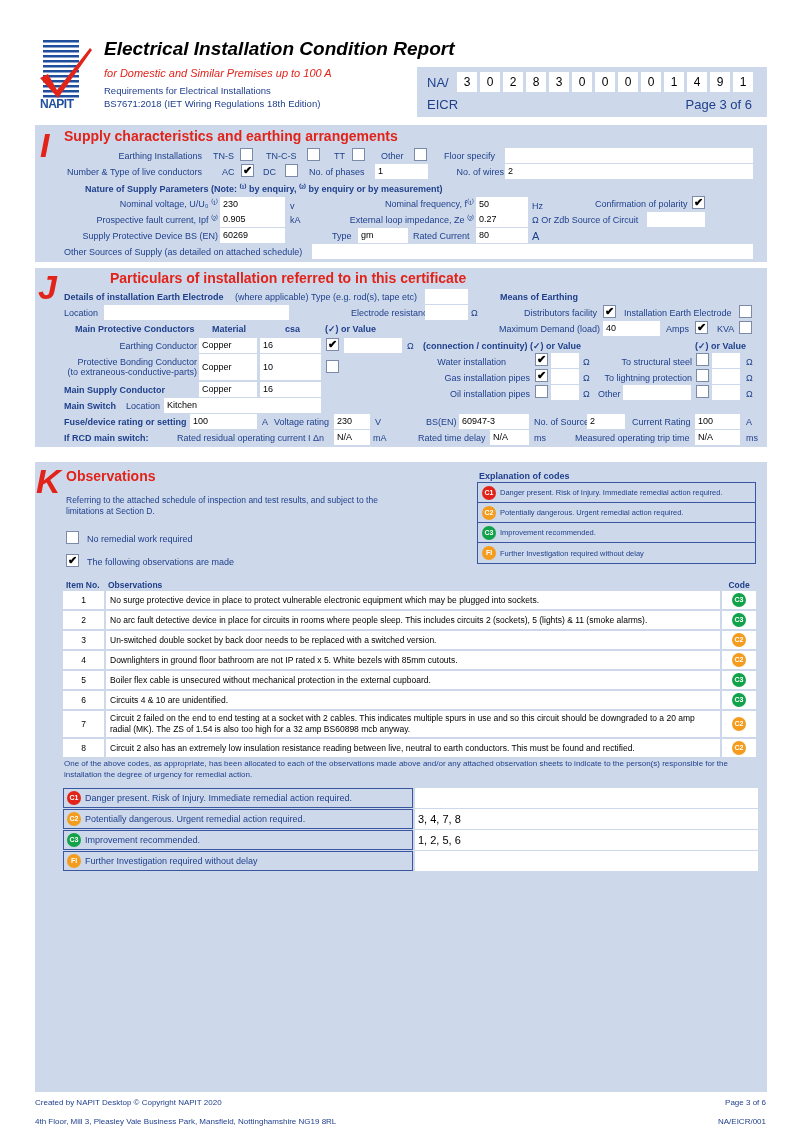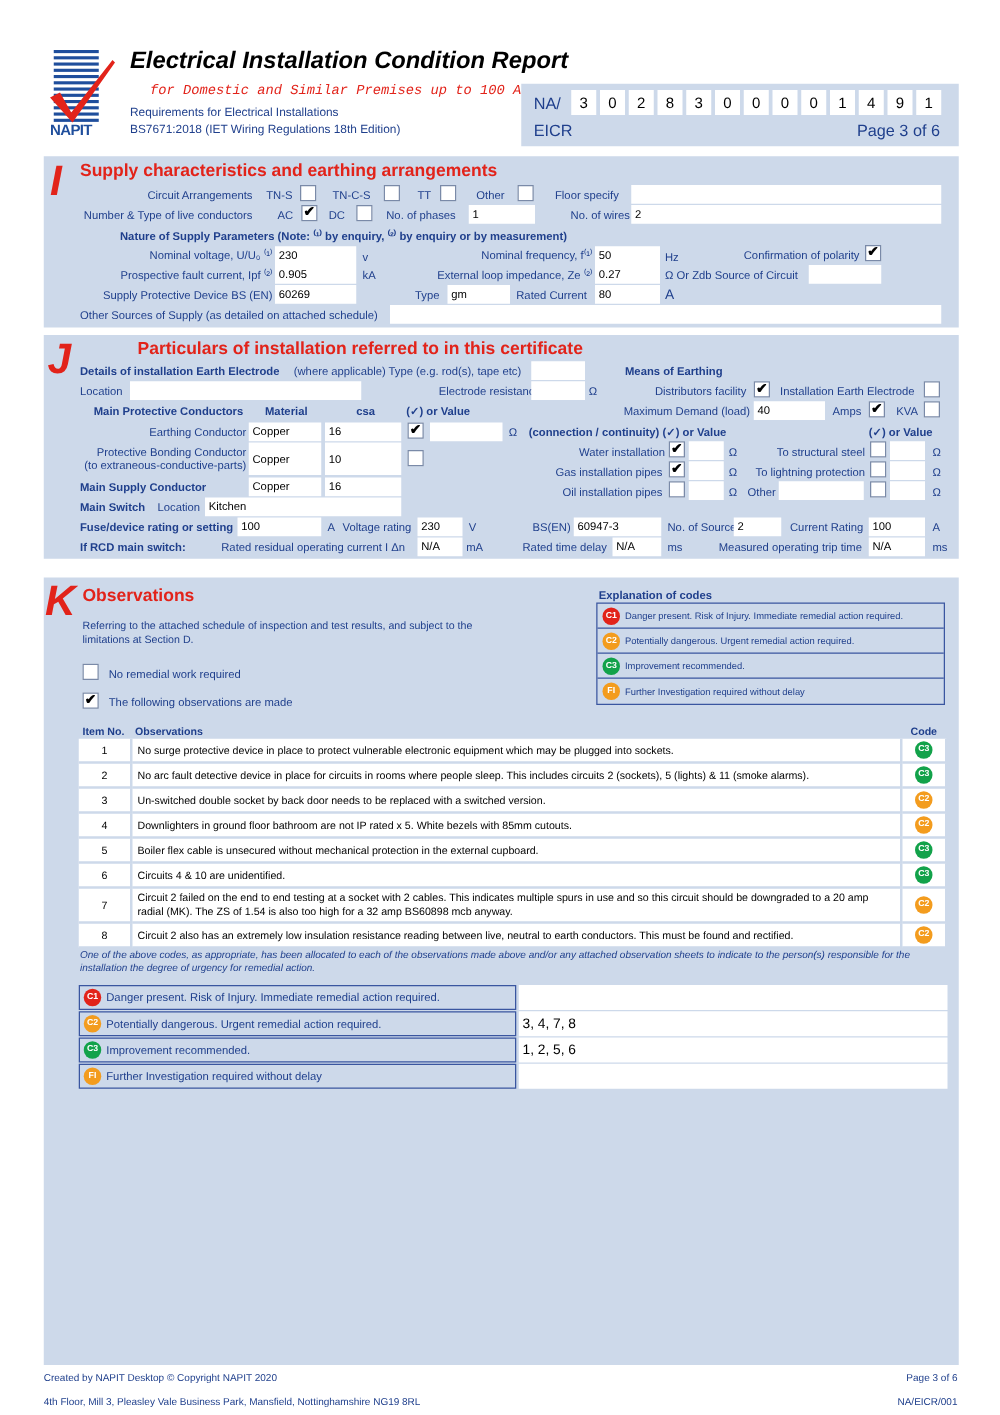--- a/index.html
+++ b/index.html
@@ -51,21 +51,21 @@
         <rect x="5" y="45" width="36" height="2.5"></rect>
       <rect x="5" y="50" width="36" height="2.5"></rect>
         <rect x="5" y="55" width="36" height="2.5"></rect>
     </g>
     <path d="M2 38 L10 34 L19 50 L52 8 L54 10 L20 58 Z" fill="#e2231a"></path>
   </svg>
   <div style="position:absolute;left:2px;top:57px;font-size:12px;font-weight:bold;color:#1f4e9c;letter-spacing:-0.5px;">NAPIT</div>
 </div>
 
 <div class="abs" style="left:104px;top:38px;font-size:19px;font-weight:bold;font-style:italic;color:#000000;white-space:nowrap;">Electrical Installation Condition Report</div>
-<div class="abs" style="left:120px;top:67px;font-size:11px;font-style:italic;color:#e2231a;white-space:nowrap;font-family:Liberation Mono, monospace;">for Domestic and Similar Premises up to 100 A</div>
+<div class="abs" style="left:104px;top:67px;font-size:11px;font-style:italic;color:#e2231a;white-space:nowrap;">for Domestic and Similar Premises up to 100 A</div>
 <div class="abs" style="left:104px;top:85px;font-size:9.5px;color:#1f3f8c;white-space:nowrap;">Requirements for Electrical Installations</div>
 <div class="abs" style="left:104px;top:98px;font-size:9.5px;color:#1f3f8c;white-space:nowrap;">BS7671:2018 (IET Wiring Regulations 18th Edition)</div>
 
 <div class="abs" style="left:417px;top:67px;width:350px;height:50px;background:#cdd9ea;"></div>
 <div class="abs" style="left:427px;top:75px;font-size:13px;color:#1f3f8c;">NA/</div>
 <div class="digit" style="left:457px;">3</div>
 <div class="digit" style="left:480px;">0</div>
 <div class="digit" style="left:503px;">2</div>
 <div class="digit" style="left:526px;">8</div>
 <div class="digit" style="left:549px;">3</div>
@@ -77,21 +77,21 @@
 <div class="digit" style="left:687px;">4</div>
 <div class="digit" style="left:710px;">9</div>
 <div class="digit" style="left:733px;">1</div>
 <div class="abs" style="left:427px;top:97px;font-size:13px;color:#1f3f8c;">EICR</div>
 <div class="abs" style="left:650px;top:97px;width:102px;text-align:right;font-size:13px;color:#1f3f8c;">Page 3 of 6</div>
 
 <div class="panel" style="top:125px;height:137px;"></div>
 <div class="sec-letter" style="left:40px;top:128px;">I</div>
 <div class="sec-title" style="left:64px;top:128px;">Supply characteristics and earthing arrangements</div>
 
-<div class="lbl r" style="left:80px;top:150px;width:122px;">Circuit Arrangements</div>
+<div class="lbl r" style="left:80px;top:150px;width:122px;">Earthing Installations</div>
 <div class="lbl" style="left:213px;top:150px;">TN-S</div>
 <div class="cb" style="left:240px;top:148px;"></div>
 <div class="lbl" style="left:266px;top:150px;">TN-C-S</div>
 <div class="cb" style="left:307px;top:148px;"></div>
 <div class="lbl" style="left:334px;top:150px;">TT</div>
 <div class="cb" style="left:352px;top:148px;"></div>
 <div class="lbl" style="left:381px;top:150px;">Other</div>
 <div class="cb" style="left:414px;top:148px;"></div>
 <div class="lbl" style="left:444px;top:150px;">Floor specify</div>
 <div class="field" style="left:505px;top:148px;width:248px;"></div>
@@ -99,21 +99,21 @@
 <div class="lbl r" style="left:60px;top:166px;width:142px;">Number &amp; Type of live conductors</div>
 <div class="lbl" style="left:222px;top:166px;">AC</div>
 <div class="cb" style="left:241px;top:164px;">✔</div>
 <div class="lbl" style="left:263px;top:166px;">DC</div>
 <div class="cb" style="left:285px;top:164px;"></div>
 <div class="lbl" style="left:309px;top:166px;">No. of phases</div>
 <div class="field" style="left:375px;top:164px;width:53px;">1</div>
 <div class="lbl r" style="left:440px;top:166px;width:64px;">No. of wires</div>
 <div class="field" style="left:505px;top:164px;width:248px;">2</div>
 
-<div class="lbl b" style="left:64px;top:183px;padding-left:32px;">Nature of Supply Parameters (Note: ⁽¹⁾ by enquiry, ⁽²⁾ by enquiry or by measurement)</div>
+<div class="lbl b" style="left:53px;top:183px;padding-left:32px;">Nature of Supply Parameters (Note: ⁽¹⁾ by enquiry, ⁽²⁾ by enquiry or by measurement)</div>
 
 <div class="lbl r" style="left:80px;top:198px;width:138px;">Nominal voltage, U/U₀ ⁽¹⁾</div>
 <div class="field" style="left:220px;top:197px;width:65px;">230</div>
 <div class="lbl" style="left:290px;top:200px;">v</div>
 <div class="lbl r" style="left:340px;top:198px;width:134px;">Nominal frequency, f⁽¹⁾</div>
 <div class="field" style="left:476px;top:197px;width:52px;">50</div>
 <div class="lbl" style="left:532px;top:200px;">Hz</div>
 <div class="lbl" style="left:595px;top:198px;">Confirmation of polarity</div>
 <div class="cb" style="left:692px;top:196px;">✔</div>
 
@@ -174,21 +174,21 @@
 <div class="lbl" style="left:407px;top:340px;">Ω</div>
 <div class="lbl b" style="left:423px;top:340px;">(connection / continuity)  (✓) or Value</div>
 <div class="lbl b" style="left:695px;top:340px;">(✓) or Value</div>
 
 <div class="lbl r" style="left:60px;top:356px;width:137px;">Protective Bonding Conductor</div>
 <div class="lbl r" style="left:60px;top:366px;width:137px;">(to extraneous-conductive-parts)</div>
 <div class="field" style="left:199px;top:354px;width:58px;height:26px;line-height:26px;">Copper</div>
 <div class="field" style="left:260px;top:354px;width:61px;height:26px;line-height:26px;">10</div>
 <div class="cb" style="left:326px;top:360px;"></div>
 
-<div class="lbl r" style="left:432px;top:356px;width:100px;">Water installation</div>
+<div class="lbl r" style="left:406px;top:356px;width:100px;">Water installation</div>
 <div class="cb" style="left:535px;top:353px;">✔</div>
 <div class="field" style="left:551px;top:353px;width:28px;"></div>
 <div class="lbl" style="left:583px;top:356px;">Ω</div>
 <div class="lbl r" style="left:590px;top:356px;width:102px;">To structural steel</div>
 <div class="cb" style="left:696px;top:353px;"></div>
 <div class="field" style="left:712px;top:353px;width:28px;"></div>
 <div class="lbl" style="left:746px;top:356px;">Ω</div>
 
 <div class="lbl r" style="left:420px;top:372px;width:110px;">Gas installation pipes</div>
 <div class="cb" style="left:535px;top:369px;">✔</div>
@@ -318,21 +318,21 @@
       <td class="code"><span class="badge c2">C2</span></td>
     </tr>
     <tr style="height:18px;">
       <td class="num">8</td>
       <td>Circuit 2 also has an extremely low insulation resistance reading between live, neutral to earth conductors. This must be found and rectified.</td>
       <td class="code"><span class="badge c2">C2</span></td>
     </tr>
   </tbody>
 </table>
 
-<div class="abs" style="left:64px;top:758px;width:700px;font-size:8px;font-style:italic;line-height:11px;color:#1f3f8c;">One of the above codes, as appropriate, has been allocated to each of the observations made above and/or any attached observation sheets to indicate to the person(s) responsible for the installation the degree of urgency for remedial action.</div>
+<div class="abs" style="left:64px;top:758px;width:700px;font-size:8px;line-height:11px;color:#1f3f8c;">One of the above codes, as appropriate, has been allocated to each of the observations made above and/or any attached observation sheets to indicate to the person(s) responsible for the installation the degree of urgency for remedial action.</div>
 
 <div class="sum-row" style="top:788px;">
   <span class="badge c1">C1</span>
   <span>Danger present. Risk of Injury. Immediate remedial action required.</span>
 </div>
 <div class="sum-val" style="top:788px;"></div>
 
 <div class="sum-row" style="top:809px;">
   <span class="badge c2">C2</span>
   <span>Potentially dangerous. Urgent remedial action required.</span>

